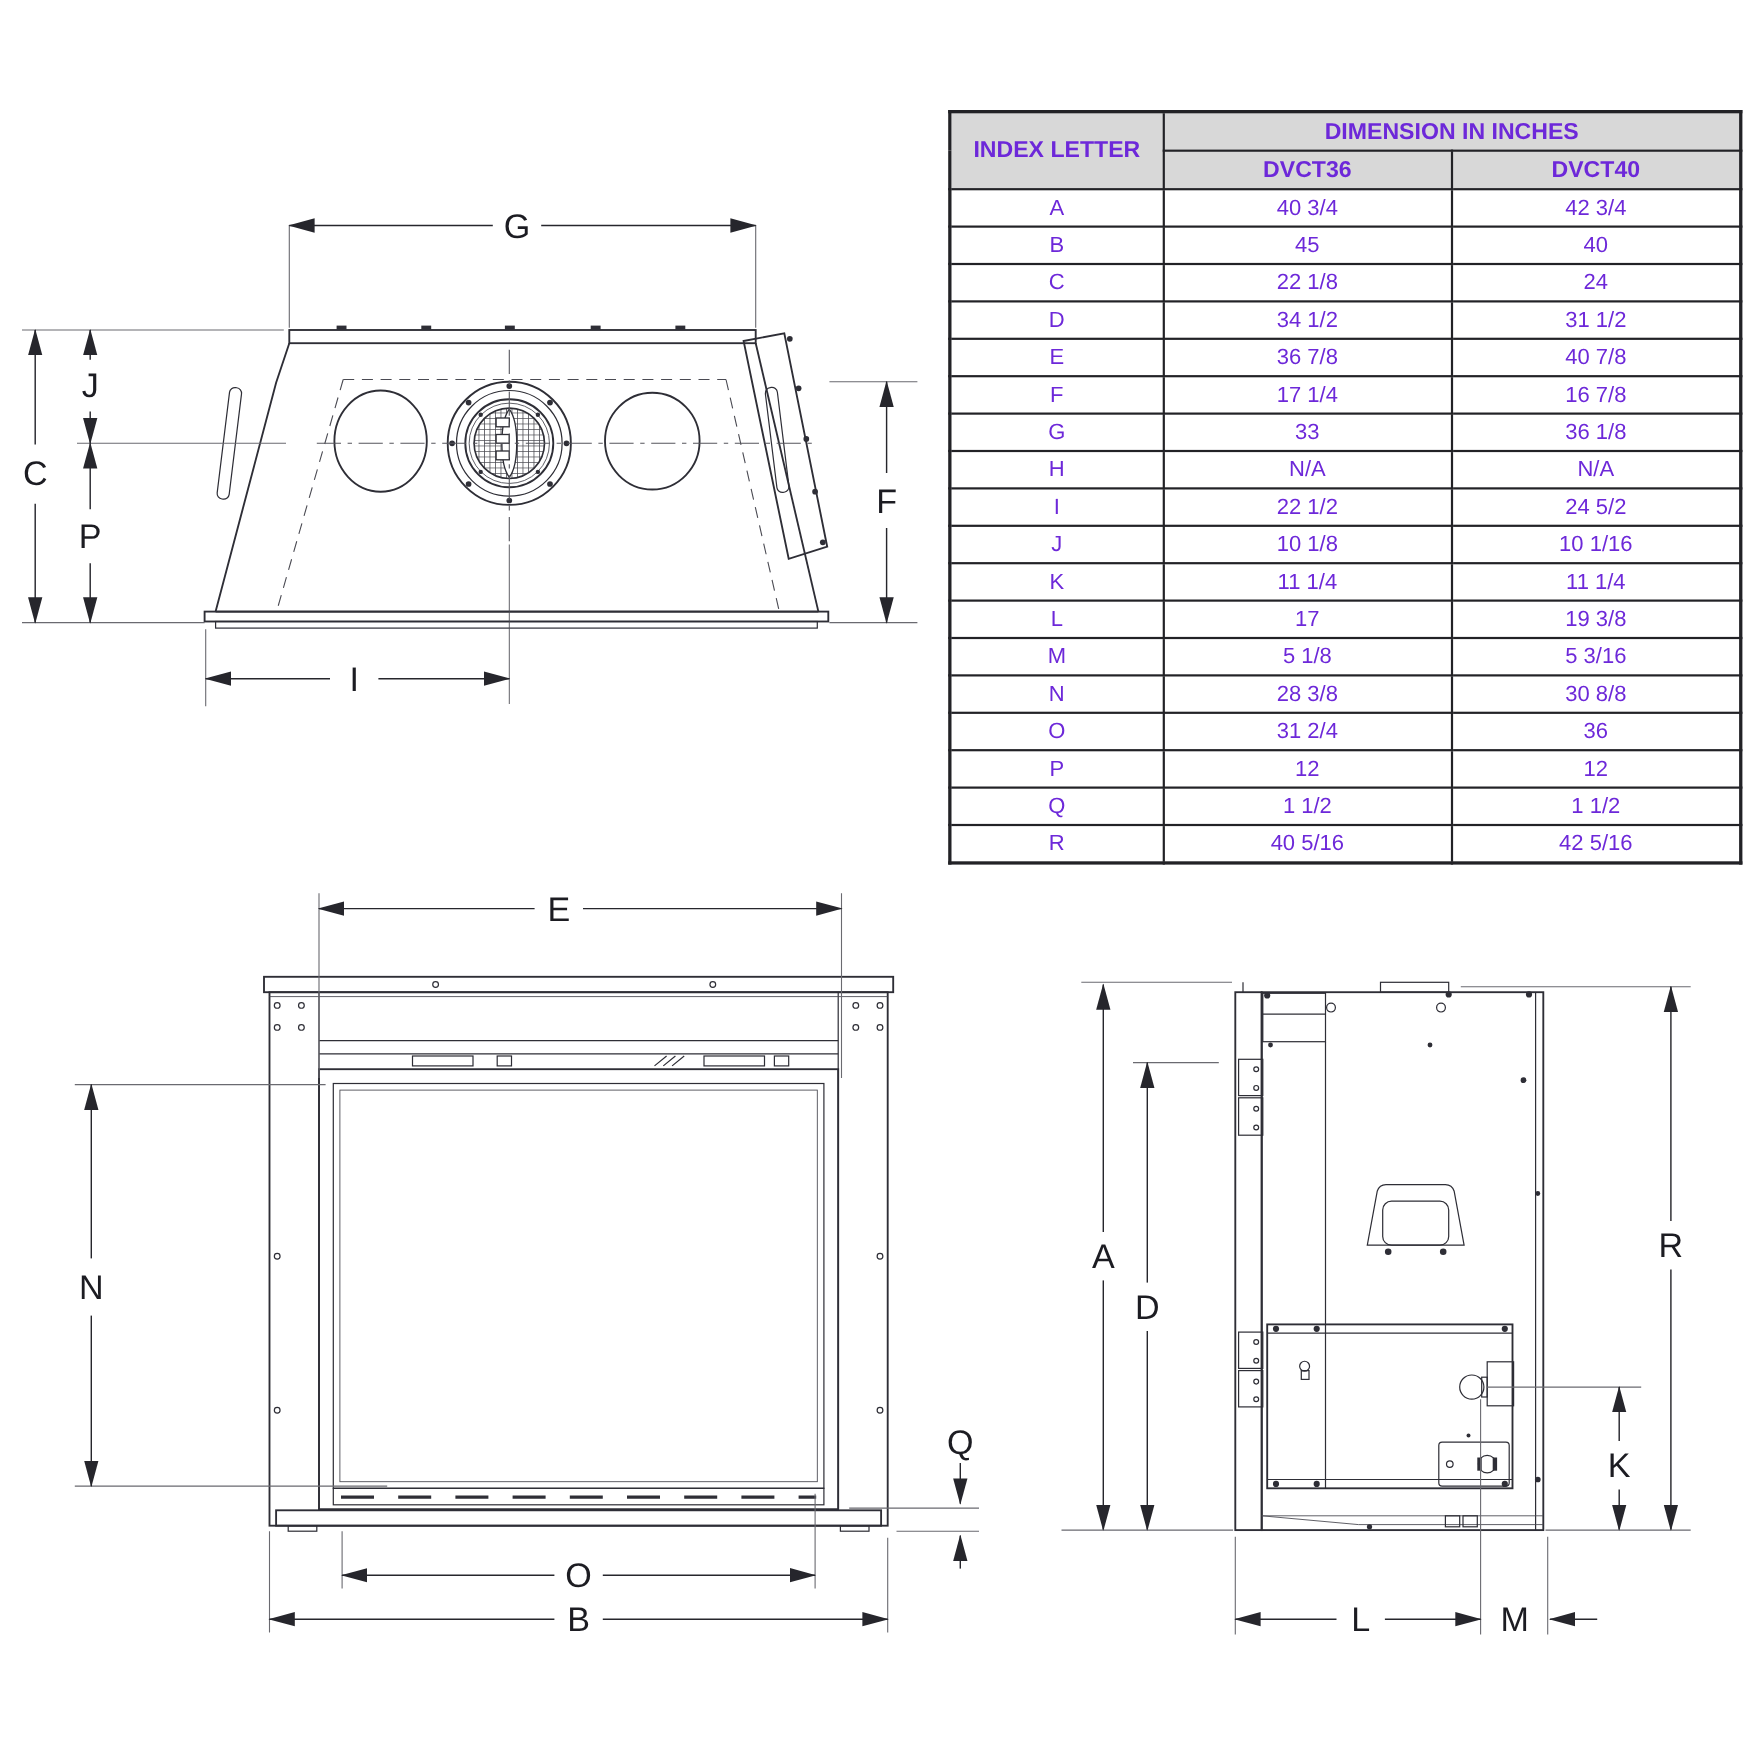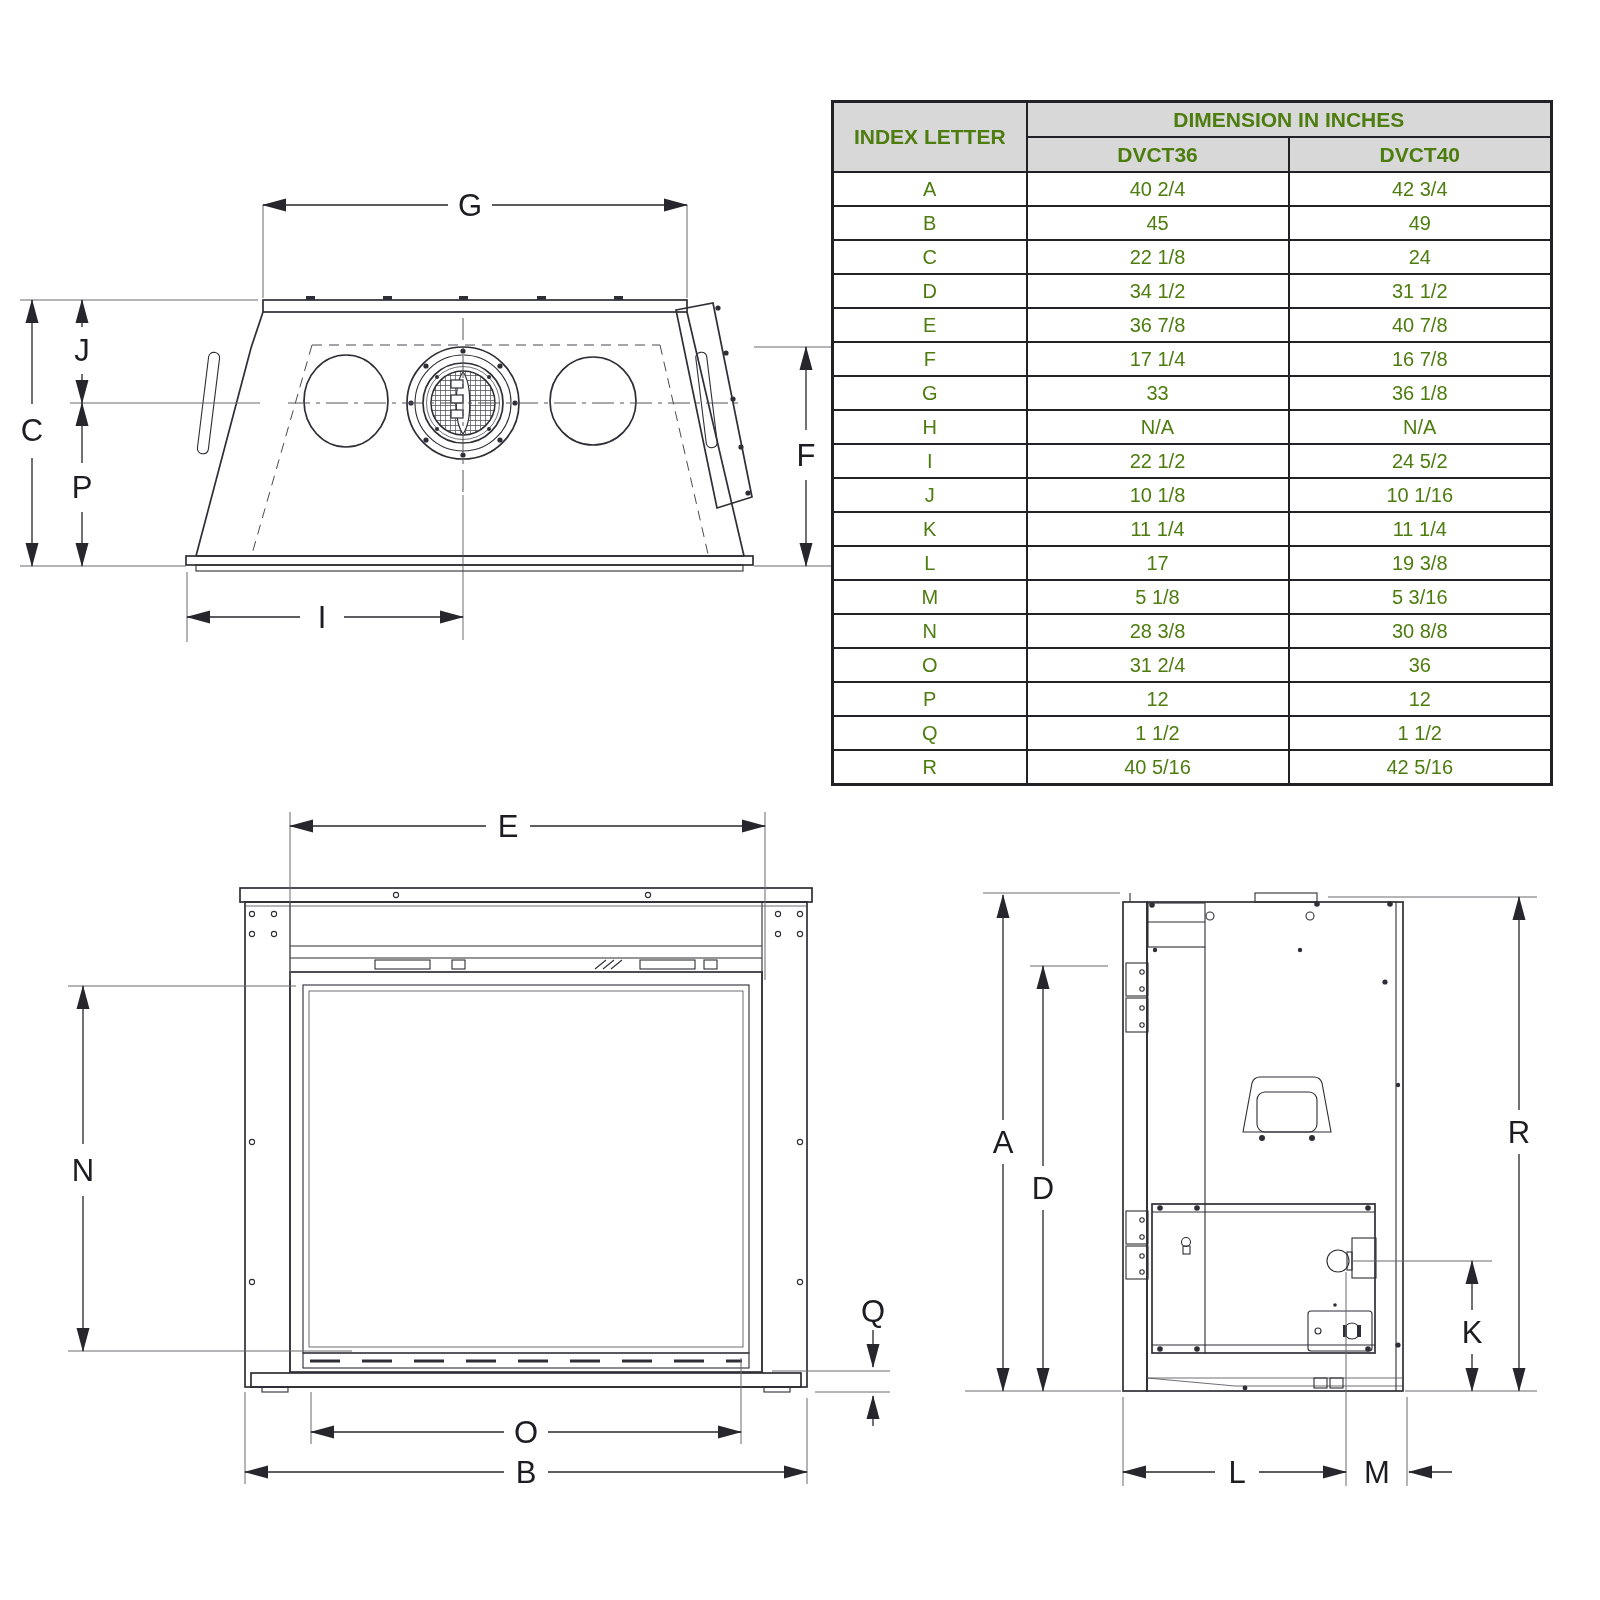--- a/index.html
+++ b/index.html
@@ -12,22 +12,22 @@
   .thin{fill:none;stroke:#4a4a52;stroke-width:0.8;}
   .ext {fill:none;stroke:#6a6a70;stroke-width:1;}
   .dim {fill:none;stroke:#26262c;stroke-width:1.3;}
   .dash{fill:none;stroke:#4a4a52;stroke-width:1;stroke-dasharray:10 7;}
   .cline{fill:none;stroke:#55555c;stroke-width:1;stroke-dasharray:22 6 4 6;}
   .dot {fill:#2e2e36;stroke:none;}
   .hole{fill:#ffffff;stroke:#2e2e36;stroke-width:1.1;}
   .lbl {fill:#1c1c22;font-size:31px;font-family:"Liberation Sans",sans-serif;
         text-anchor:middle;}
   
-  .dim-table{position:absolute;left:831px;top:100px;width:719px;border-collapse:collapse;
-             table-layout:fixed;border:3px solid #222226;color:#4d7c0f;}
+  .dim-table{position:absolute;left:862px;top:100px;width:719px;border-collapse:collapse;
+             table-layout:fixed;border:3px solid #222226;color:#6d28d9;}
   .dim-table th,.dim-table td{border:2px solid #222226;text-align:center;vertical-align:middle;
              padding:0;overflow:hidden;}
   .dim-table th{background:#d8d8d8;font-size:21px;font-weight:bold;height:33px;}
   .dim-table td{background:#ffffff;font-size:20px;font-weight:normal;height:32px;}
 </style>
 </head>
 <body>
 
 <div class="stage">
 
@@ -384,27 +384,27 @@
         <th colspan="2">DIMENSION IN INCHES</th>
       </tr>
       <tr>
         <th>DVCT36</th>
         <th>DVCT40</th>
       </tr>
     </thead>
     <tbody>
       <tr>
           <td>A</td>
-          <td>40 2/4</td>
+          <td>40 3/4</td>
           <td>42 3/4</td>
         </tr>
       <tr>
           <td>B</td>
           <td>45</td>
-          <td>49</td>
+          <td>40</td>
         </tr>
       <tr>
           <td>C</td>
           <td>22 1/8</td>
           <td>24</td>
         </tr>
       <tr>
           <td>D</td>
           <td>34 1/2</td>
           <td>31 1/2</td>

